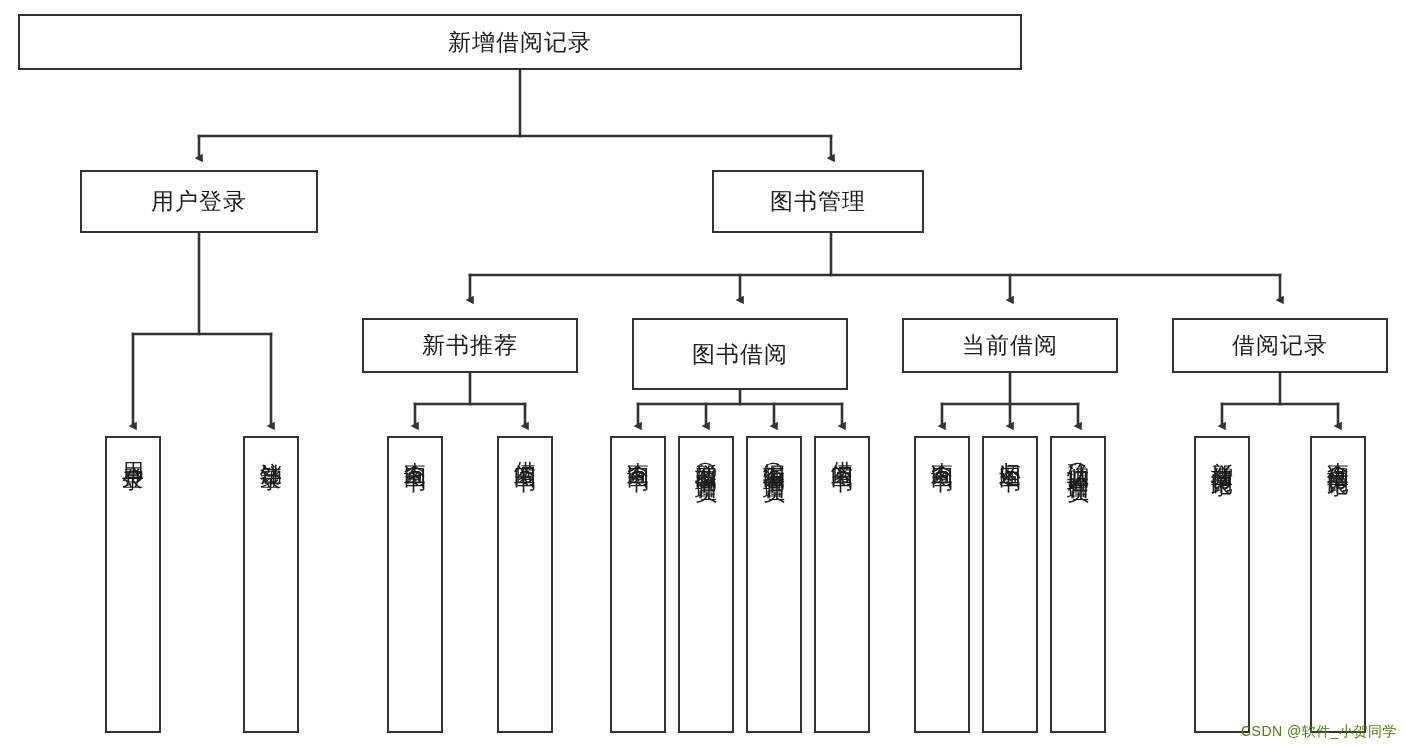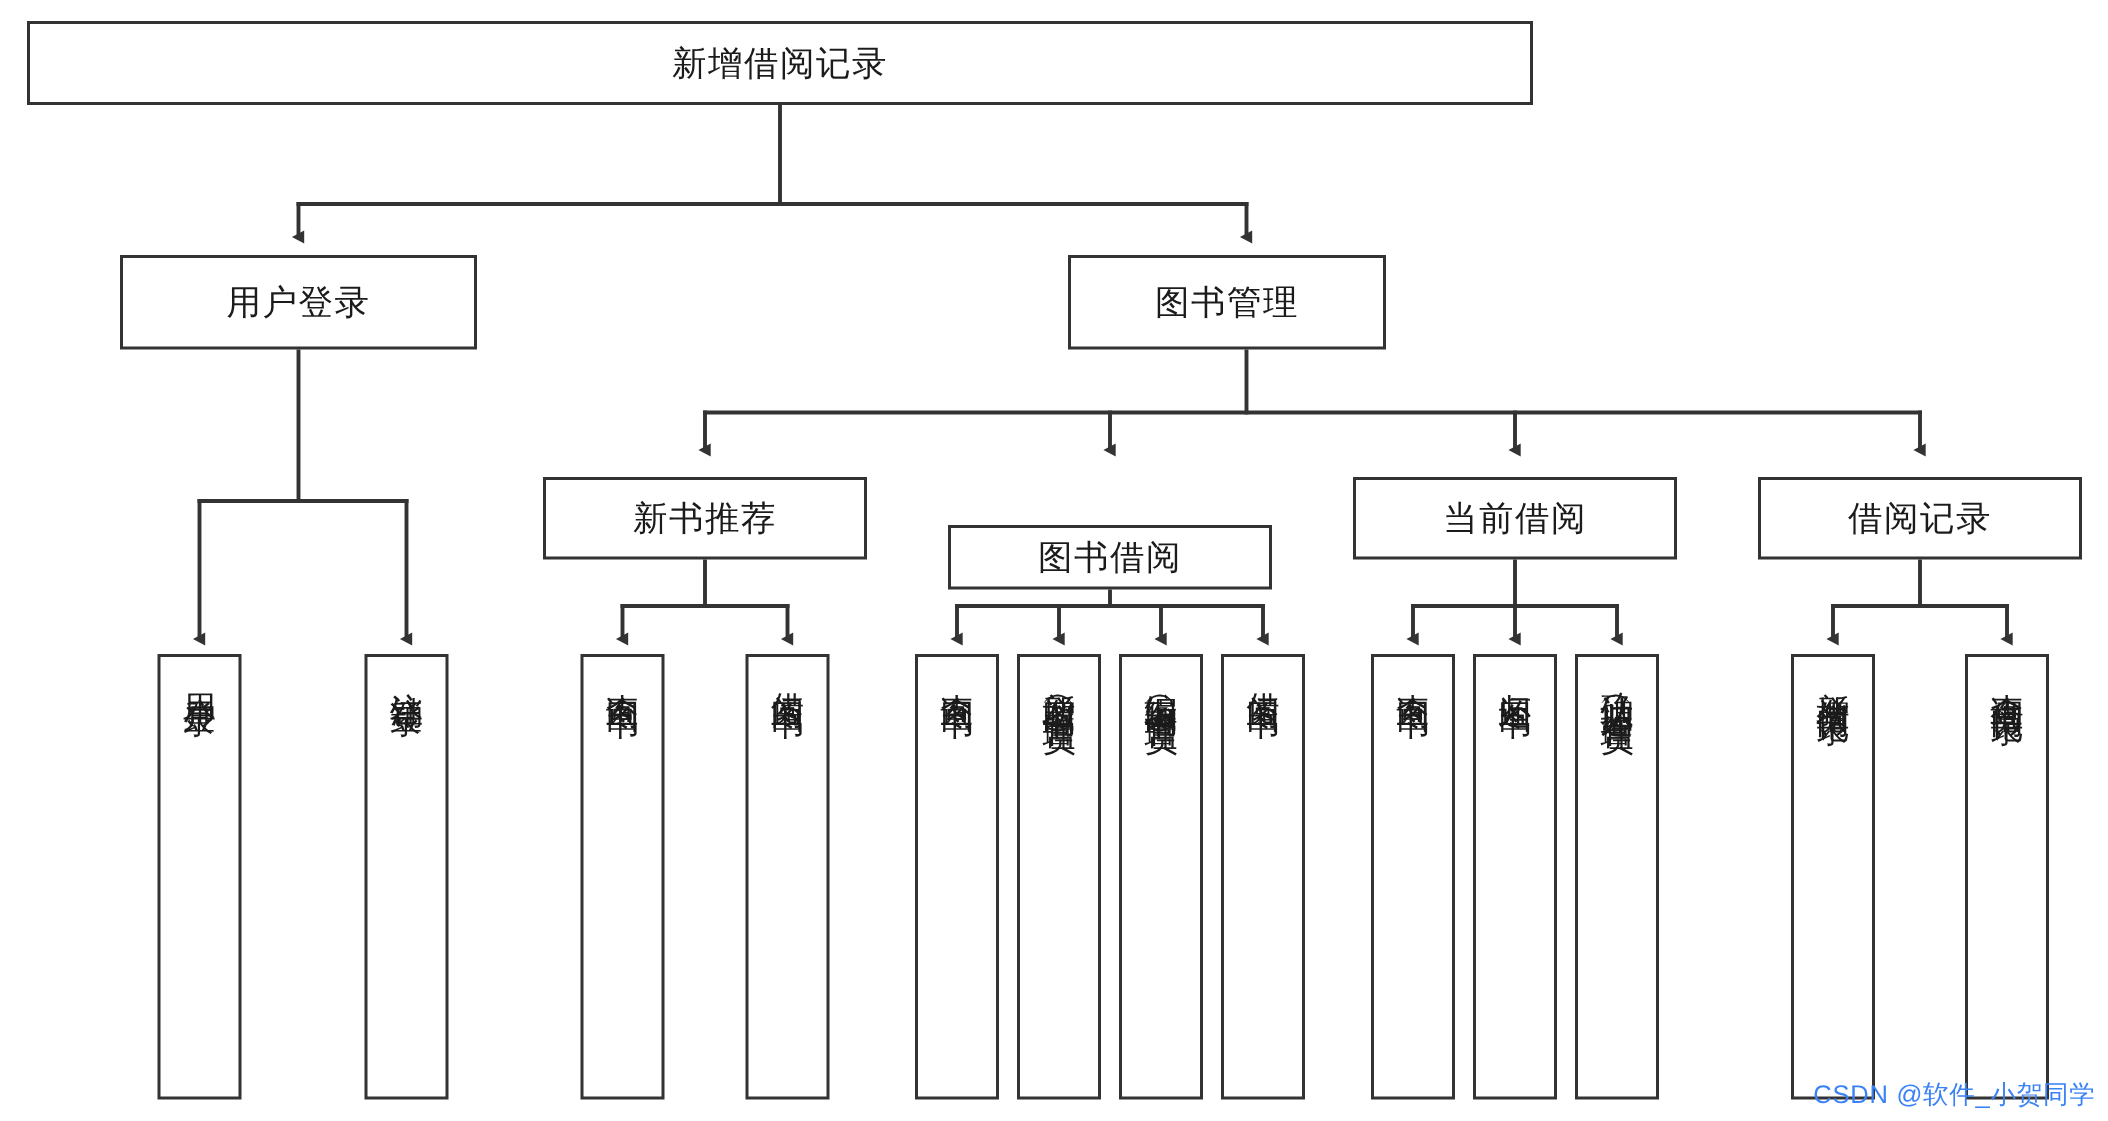--- a/index.html
+++ b/index.html
@@ -54,22 +54,22 @@
     display: block;
   }
   .node .htext {
     white-space: nowrap;
     display: block;
   }
   .watermark {
     position: absolute;
     right: 8px;
     bottom: 6px;
-    font-size: 17px;
-    color: #3b82f6;
+    font-size: 14px;
+    color: #4d7c0f;
     letter-spacing: 0.5px;
     white-space: nowrap;
     user-select: none;
   }
 </style>
 </head>
 <body>
 
 <div id="canvas">
 
@@ -130,21 +130,21 @@
   <div class="node horiz" style="left:80px; top:170px; width:238px; height:63px;">
     <span class="htext">用户登录</span>
   </div>
   <div class="node horiz" style="left:712px; top:170px; width:212px; height:63px;">
     <span class="htext">图书管理</span>
   </div>
 
   <div class="node horiz" style="left:362px; top:318px; width:216px; height:55px;text-align:right;">
     <span class="htext">新书推荐</span>
   </div>
-  <div class="node horiz" style="left:632px; top:318px; width:216px; height:43px;margin-top:32px;">
+  <div class="node horiz" style="left:632px; top:318px; width:216px; height:72px;">
     <span class="htext">图书借阅</span>
   </div>
   <div class="node horiz" style="left:902px; top:318px; width:216px; height:55px;font-family:Liberation Serif, serif;">
     <span class="htext">当前借阅</span>
   </div>
   <div class="node horiz" style="left:1172px; top:318px; width:216px; height:55px;text-align:right;">
     <span class="htext">借阅记录</span>
   </div>
 
   <div class="node vert" style="left:105px; top:436px; width:56px; height:297px;">

